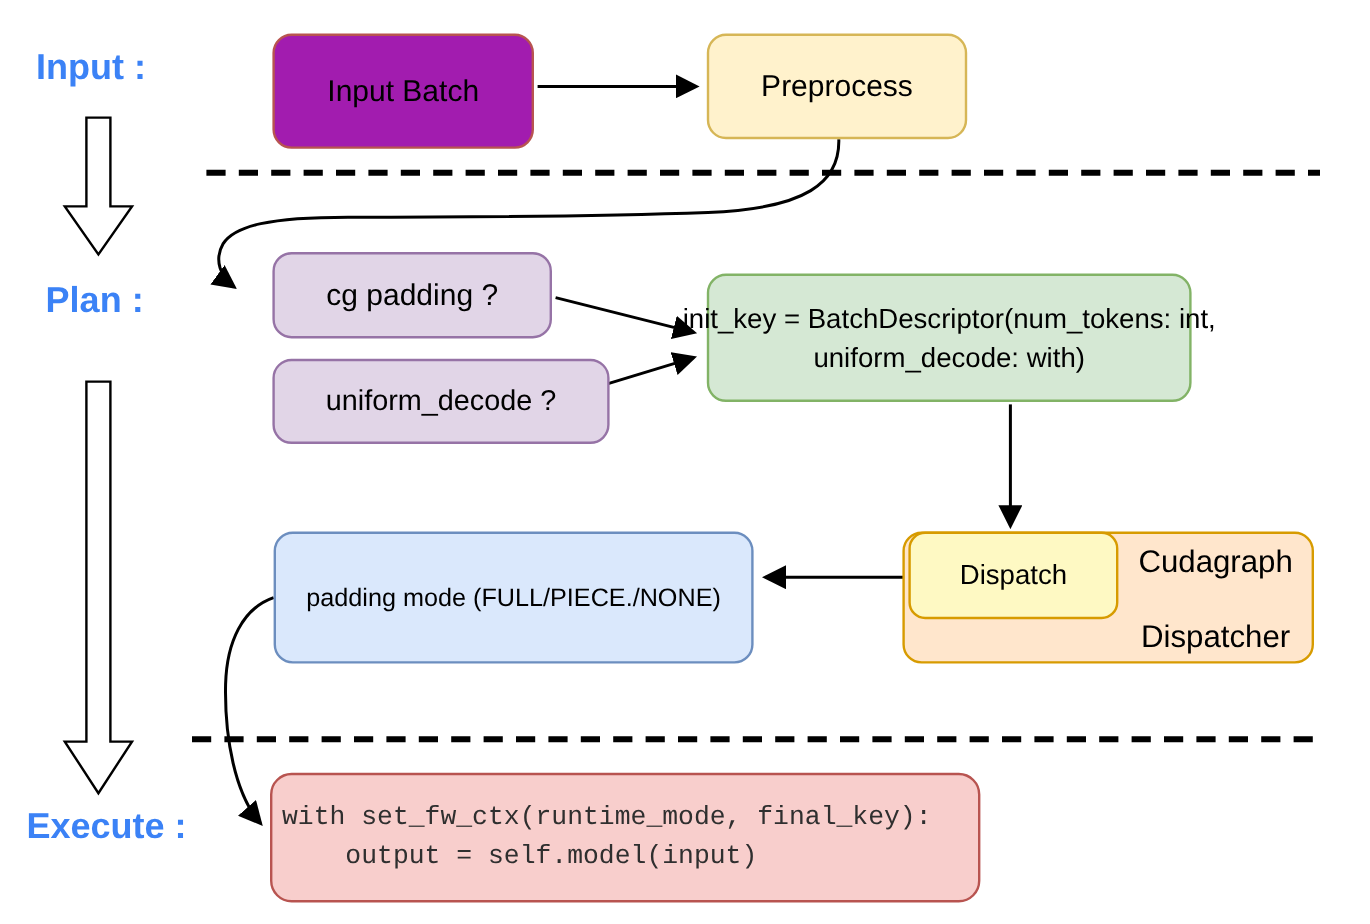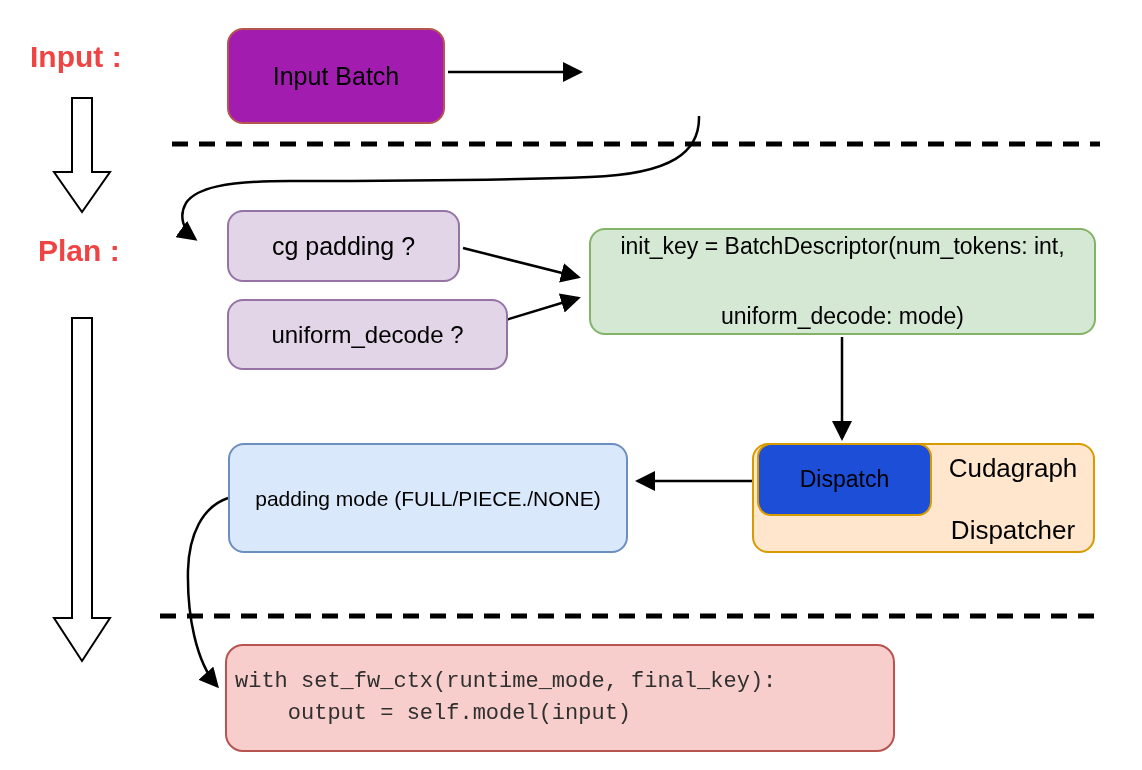--- a/index.html
+++ b/index.html
@@ -2,21 +2,21 @@
 <html><head>
 <meta charset="utf-8">
 <style>
   html,body{margin:0;padding:0;background:#ffffff;}
   .canvas{
     position:relative;width:1142px;height:770px;background:#ffffff;
     font-family:"Liberation Sans",sans-serif;color:#000;overflow:hidden;
   }
   .layer{position:absolute;left:0;top:0;pointer-events:none;}
   .stage-label{
-    position:absolute;font-weight:bold;font-size:30px;line-height:34px;color:#ef4444;
+    position:absolute;font-weight:bold;font-size:30px;line-height:34px;color:#3b82f6;
     white-space:nowrap;
   }
   .node{
     position:absolute;box-sizing:border-box;border:2px solid #000;border-radius:16px;
     display:flex;flex-direction:column;align-items:center;justify-content:center;
     text-align:center;line-height:33px;
   }
   .node span{display:block;white-space:nowrap;}
   .node-code{
     font-family:"Liberation Mono","DejaVu Sans Mono",monospace;
@@ -57,51 +57,55 @@
 
     <path d="M842,337 L842,438" fill="none" stroke="#000000" stroke-width="2.5" marker-end="url(#arrow)"></path>
 
     <path d="M754,481 L638,481" fill="none" stroke="#000000" stroke-width="2.5" marker-end="url(#arrow)"></path>
 
     <path d="M228,498 C202,507 189,535 188,570 C187,615 196,662 217,686" fill="none" stroke="#000000" stroke-width="2.5" marker-end="url(#arrow)"></path>
   </svg>
 
   <div class="stage-label" style="left:30px;top:40px;">Input :</div>
   <div class="stage-label" style="left:38px;top:234px;">Plan :</div>
+  <div class="stage-label" style="left:22px;top:672px;">Execute :</div>
 
   <div class="node" style="left: 227px; top: 28px; width: 218px; height: 96px; font-size: 25px; background-color: #a21caf; border-color: rgb(184, 84, 80);">
     <span>Input Batch</span>
   </div>
 
+  <div class="node" style="left: 589px; top: 28px; width: 217px; height: 88px; font-size: 25px; background-color: rgb(255, 242, 204); border-color: rgb(214, 182, 86);">
+    <span>Preprocess</span>
+  </div>
 
   <div class="node" style="left: 227px; top: 210px; width: 233px; height: 72px; font-size: 25px; background-color: rgb(225, 213, 231); border-color: rgb(150, 115, 166);">
     <span>cg padding ?</span>
   </div>
 
   <div class="node" style="left: 227px; top: 299px; width: 281px; height: 71px; font-size: 24px; background-color: rgb(225, 213, 231); border-color: rgb(150, 115, 166);">
     <span>uniform_decode ?</span>
   </div>
 
-  <div class="node" style="left: 589px; top: 228px; width: 507px; height: 107px; font-size: 23px; background-color: rgb(213, 232, 212); border-color: rgb(130, 179, 102); justify-content: space-between;">
+  <div class="node" style="left: 589px; top: 228px; width: 404px; height: 107px; font-size: 23px; background-color: rgb(213, 232, 212); border-color: rgb(130, 179, 102);">
     <span>init_key = BatchDescriptor(num_tokens: int,</span>
-    <span>uniform_decode: mode)</span>
+    <span>uniform_decode: with)</span>
   </div>
 
   <div class="node" style="left: 752px; top: 443px; width: 343px; height: 110px; font-size: 26px; background-color: rgb(255, 230, 204); border-color: rgb(215, 155, 0);">
   </div>
   <div class="cuda-text" style="left:931px;top:456px;width:164px;height:86px;font-size:26px;gap:28px;">
     <span>Cudagraph</span>
     <span>Dispatcher</span>
   </div>
-  <div class="node" style="left: 757px; top: 443px; width: 175px; height: 73px; font-size: 23px; border-radius: 14px; background-color: #1d4ed8; border-color: rgb(215, 155, 0);">
+  <div class="node" style="left: 757px; top: 443px; width: 175px; height: 73px; font-size: 23px; border-radius: 14px; background-color: #fef9c3; border-color: rgb(215, 155, 0);">
     <span>Dispatch</span>
   </div>
 
   <div class="node" style="left: 228px; top: 443px; width: 400px; height: 110px; font-size: 21px; line-height: 33px; background-color: rgb(218, 232, 252); border-color: rgb(108, 142, 191);">
     <span>padding mode (FULL/PIECE./NONE)</span>
   </div>
 
-  <div class="node node-code" style="left: 225px; top: 644px; width: 670px; height: 108px; font-size: 22px; background-color: rgb(248, 206, 204); border-color: rgb(184, 84, 80);">
+  <div class="node node-code" style="left: 225px; top: 644px; width: 592px; height: 108px; font-size: 22px; background-color: rgb(248, 206, 204); border-color: rgb(184, 84, 80);">
     <span>with set_fw_ctx(runtime_mode, final_key):</span>
     <span>    output = self.model(input)</span>
   </div>
 
 </div>
 
 </body></html>

